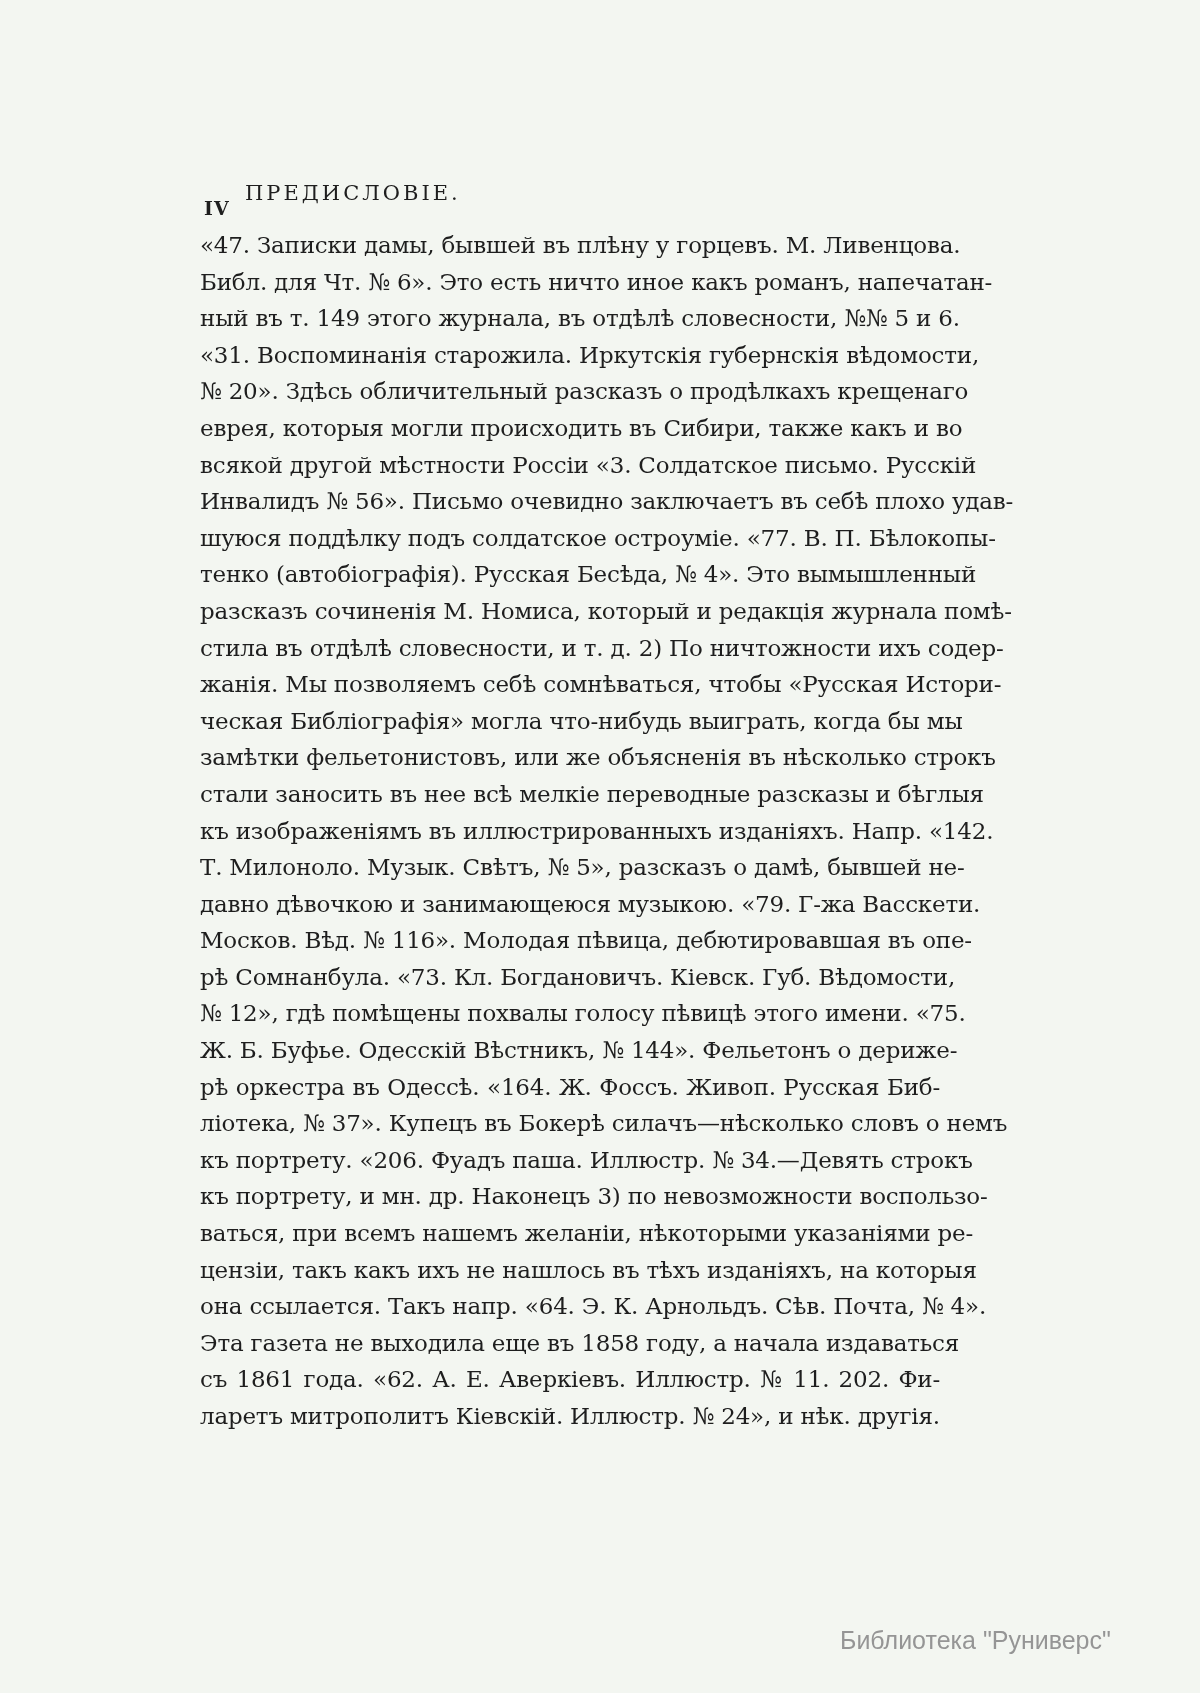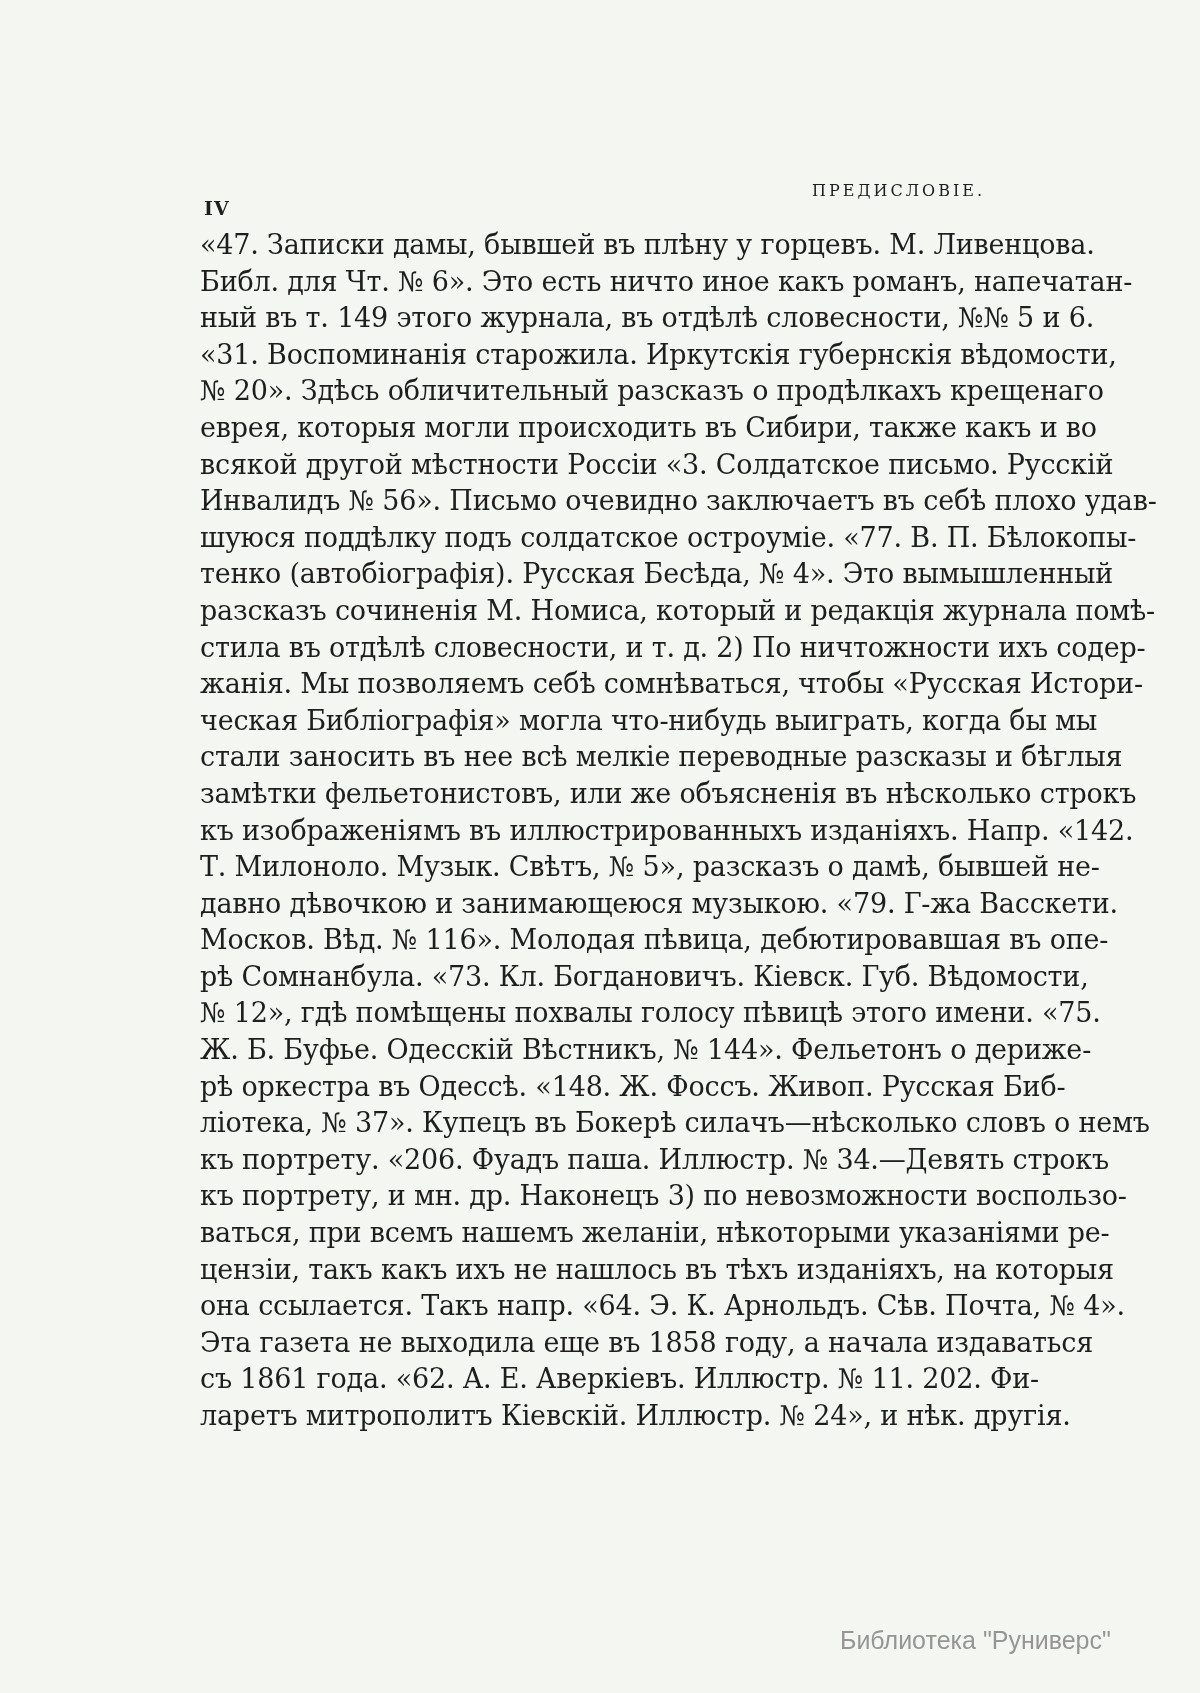--- a/index.html
+++ b/index.html
@@ -28,33 +28,33 @@
   }
   .page-number {
     position: absolute;
     left: 4px;
     top: 16px;
     font-weight: bold;
     letter-spacing: 1px;
   }
   .running-title {
     display: block;
-    text-align: right;
+    text-align: left;
     transform: translateX(45px);
     letter-spacing: 3px;
-    font-size: 16px;
+    font-size: 21px;
   }
   .body-text {
     position: absolute;
     left: 200px;
     top: 227px;
     width: 740px;
   }
   .text-line {
-    font-size: 27px;
+    font-size: 23px;
     line-height: 36.6px;
     height: 36.6px;
     letter-spacing: -0.2px;
     text-align: justify;
     text-align-last: justify;
     white-space: nowrap;
   }
   .text-line.last-line {
     text-align-last: left;
   }
@@ -83,30 +83,30 @@
     <div class="text-line">№ 20». Здѣсь обличительный разсказъ о продѣлкахъ крещенаго</div>
     <div class="text-line">еврея, которыя могли происходить въ Сибири, также какъ и во</div>
     <div class="text-line">всякой другой мѣстности Россіи «3. Солдатское письмо. Русскій</div>
     <div class="text-line">Инвалидъ № 56». Письмо очевидно заключаетъ въ себѣ плохо удав-</div>
     <div class="text-line">шуюся поддѣлку подъ солдатское остроуміе. «77. В. П. Бѣлокопы-</div>
     <div class="text-line">тенко (автобіографія). Русская Бесѣда, № 4». Это вымышленный</div>
     <div class="text-line">разсказъ сочиненія М. Номиса, который и редакція журнала помѣ-</div>
     <div class="text-line">стила въ отдѣлѣ словесности, и т. д. 2) По ничтожности ихъ содер-</div>
     <div class="text-line">жанія. Мы позволяемъ себѣ сомнѣваться, чтобы «Русская Истори-</div>
     <div class="text-line">ческая Библіографія» могла что-нибудь выиграть, когда бы мы</div>
+    <div class="text-line">замѣтки фельетонистовъ, или же объясненія въ нѣсколько строкъ</div>
     <div class="text-line">стали заносить въ нее всѣ мелкіе переводные разсказы и бѣглыя</div>
-    <div class="text-line">замѣтки фельетонистовъ, или же объясненія въ нѣсколько строкъ</div>
     <div class="text-line">къ изображеніямъ въ иллюстрированныхъ изданіяхъ. Напр. «142.</div>
     <div class="text-line">Т. Милоноло. Музык. Свѣтъ, № 5», разсказъ о дамѣ, бывшей не-</div>
     <div class="text-line">давно дѣвочкою и занимающеюся музыкою. «79. Г-жа Васскети.</div>
     <div class="text-line">Москов. Вѣд. № 116». Молодая пѣвица, дебютировавшая въ опе-</div>
     <div class="text-line">рѣ Сомнанбула. «73. Кл. Богдановичъ. Кіевск. Губ. Вѣдомости,</div>
     <div class="text-line">№ 12», гдѣ помѣщены похвалы голосу пѣвицѣ этого имени. «75.</div>
     <div class="text-line">Ж. Б. Буфье. Одесскій Вѣстникъ, № 144». Фельетонъ о дериже-</div>
-    <div class="text-line">рѣ оркестра въ Одессѣ. «148. Ж. Фоссъ. Живоп. Русская Биб-</div>
+    <div class="text-line">рѣ оркестра въ Одессѣ. «164. Ж. Фоссъ. Живоп. Русская Биб-</div>
     <div class="text-line">ліотека, № 37». Купецъ въ Бокерѣ силачъ—нѣсколько словъ о немъ</div>
     <div class="text-line">къ портрету. «206. Фуадъ паша. Иллюстр. № 34.—Девять строкъ</div>
     <div class="text-line">къ портрету, и мн. др. Наконецъ 3) по невозможности воспользо-</div>
     <div class="text-line">ваться, при всемъ нашемъ желаніи, нѣкоторыми указаніями ре-</div>
     <div class="text-line">цензіи, такъ какъ ихъ не нашлось въ тѣхъ изданіяхъ, на которыя</div>
     <div class="text-line">она ссылается. Такъ напр. «64. Э. К. Арнольдъ. Сѣв. Почта, № 4».</div>
     <div class="text-line">Эта газета не выходила еще въ 1858 году, а начала издаваться</div>
     <div class="text-line">съ 1861 года. «62. А. Е. Аверкіевъ. Иллюстр. № 11. 202. Фи-</div>
     <div class="text-line last-line">ларетъ митрополитъ Кіевскій. Иллюстр. № 24», и нѣк. другія.</div>
   </div>

